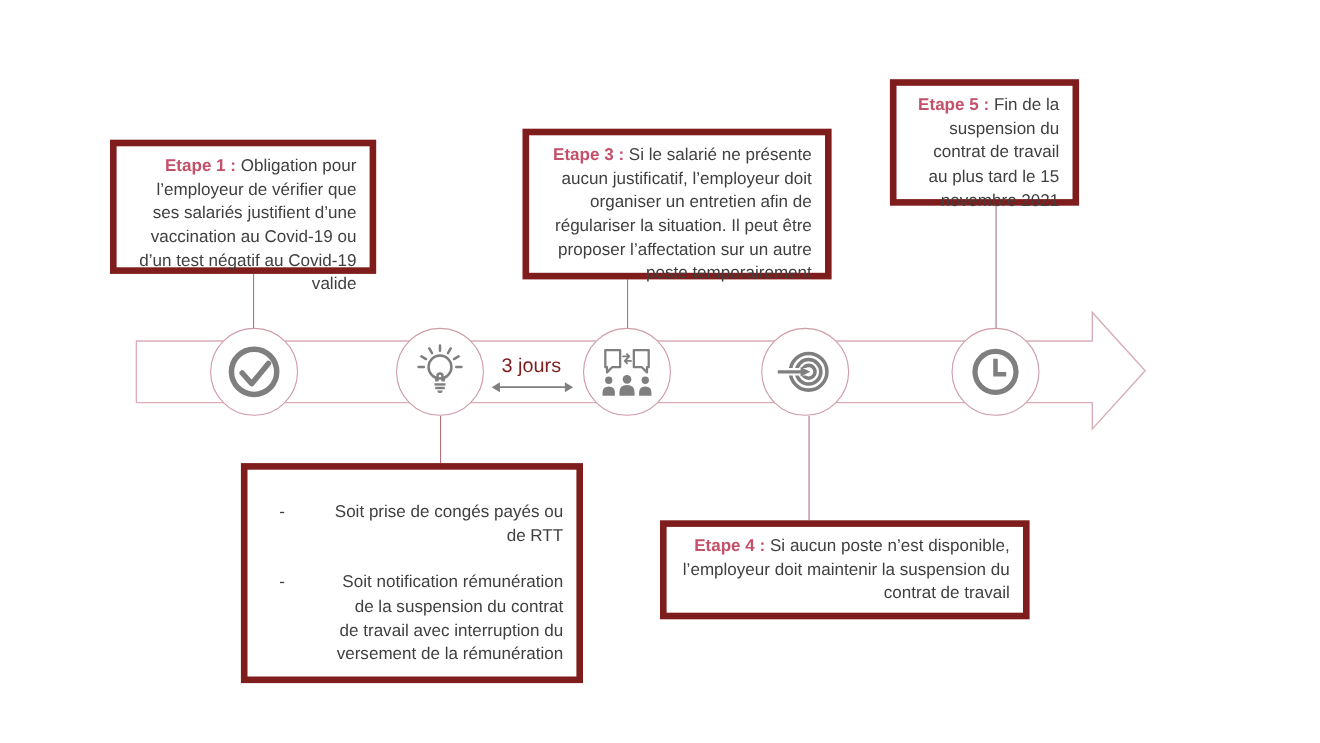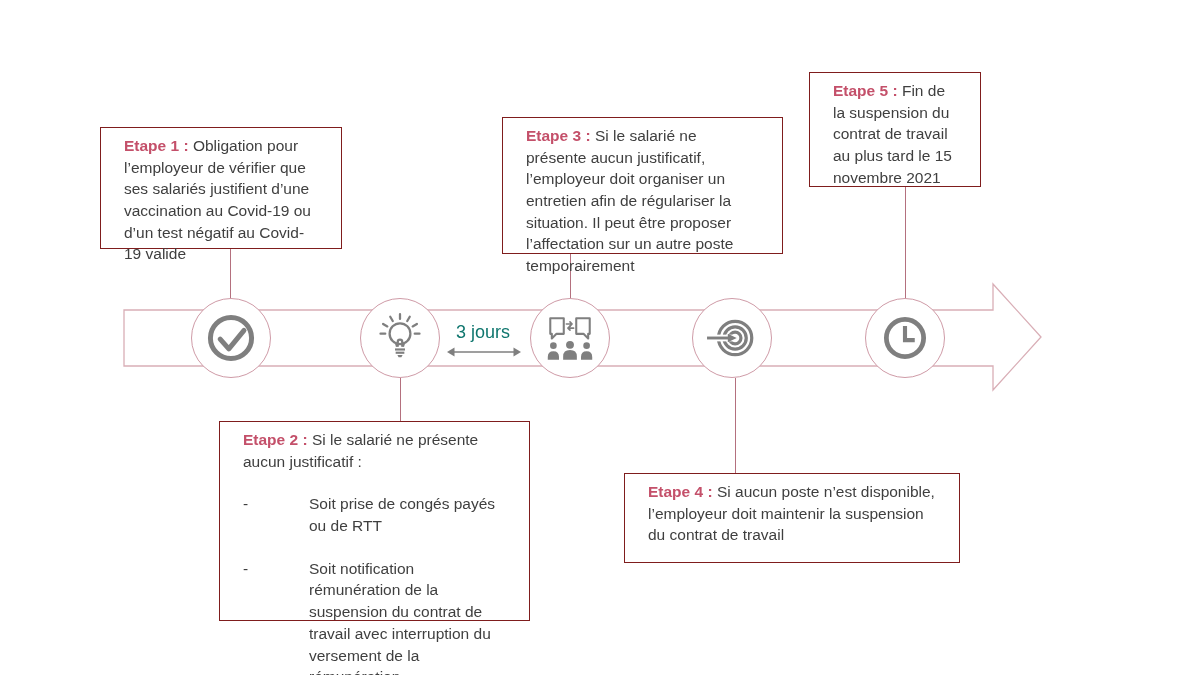--- a/index.html
+++ b/index.html
@@ -5,38 +5,38 @@
   html,body{margin:0;padding:0;background:#ffffff;}
   .canvas{
     position:relative;width:1200px;height:675px;background:#ffffff;overflow:hidden;
     font-family:"Liberation Sans",sans-serif;color:#3f3f3f;
   }
   .abs{position:absolute;}
   svg{display:block;}
   
   .step-box{
     position:absolute;box-sizing:border-box;background:#ffffff;
-    border:1px solid #7f1d1d;padding:7px 23px;
-    font-size:15.5px;line-height:1.4;color:#3f3f3f;
+    border:6px solid #7f1d1d;padding:7px 12px;
+    font-size:15.5px;line-height:1.4;color:#3f3f3f;text-align:right;
   }
   .step-label{font-weight:bold;color:#c4506a;}
   .bullet-row{display:flex;margin-top:21px;}
   .bullet-dash{width:22px;flex:0 0 22px;}
   .bullet-text{flex:1;margin-left:44px;}
   
   .connector{position:absolute;width:1px;background:#b4707e;}
   
   .node{
     position:absolute;width:80px;height:80px;border-radius:50%;
     background:#ffffff;border:1px solid #cf9ba7;box-sizing:border-box;
     display:flex;align-items:center;justify-content:center;
   }
   
   .gap-label{
-    position:absolute;color:#0f766e;font-size:18px;
+    position:absolute;color:#7f1d1d;font-size:18px;
   }
 </style>
 </head>
 <body>
 
 <div class="canvas">
 
   <svg class="abs" style="left:0;top:0;" width="1200" height="675" viewBox="0 0 1200 675">
     <path d="M124 310 H993 V284 L1041 337 L993 390 V366 H124 Z" fill="#ffffff" stroke="#d9aeb6" stroke-width="1.3"></path>
   </svg>
@@ -118,43 +118,39 @@
     <line x1="6" y1="6" x2="70" y2="6" stroke="#7f7f7f" stroke-width="1.6"></line>
     <path d="M8.5 1.5 L1 6 L8.5 10.5 Z" fill="#7f7f7f"></path>
     <path d="M67.5 1.5 L75 6 L67.5 10.5 Z" fill="#7f7f7f"></path>
   </svg>
 
   <div class="step-box" style="left:100px;top:127px;width:242px;height:122px;">
     <span class="step-label">Etape 1 :</span>
     <span>Obligation pour l’employeur de vérifier que ses salariés justifient d’une vaccination au Covid-19 ou d’un test négatif au Covid-19 valide</span>
   </div>
 
-  <div class="step-box" style="left:502px;top:117px;width:281px;height:137px;">
+  <div class="step-box" style="left:475px;top:117px;width:281px;height:137px;">
     <span class="step-label">Etape 3 :</span>
     <span>Si le salarié ne présente aucun justificatif, l’employeur doit organiser un entretien afin de régulariser la situation. Il peut être proposer l’affectation sur un autre poste temporairement</span>
   </div>
 
   <div class="step-box" style="left:809px;top:72px;width:172px;height:115px;">
     <span class="step-label">Etape 5 :</span>
     <span>Fin de la suspension du contrat de travail au plus tard le 15 novembre 2021</span>
   </div>
 
   <div class="step-box" style="left:219px;top:421px;width:311px;height:200px;">
-    <div>
-      <span class="step-label">Etape 2 :</span>
-      <span>Si le salarié ne présente aucun justificatif :</span>
-    </div>
     <div class="bullet-row">
       <span class="bullet-dash">-</span>
       <span class="bullet-text">Soit prise de congés payés ou de RTT</span>
     </div>
     <div class="bullet-row">
       <span class="bullet-dash">-</span>
       <span class="bullet-text">Soit notification rémunération de la suspension du contrat de travail avec interruption du versement de la rémunération</span>
     </div>
   </div>
 
-  <div class="step-box" style="left:624px;top:473px;width:336px;height:90px;">
+  <div class="step-box" style="left:600px;top:473px;width:336px;height:90px;">
     <span class="step-label">Etape 4 :</span>
     <span>Si aucun poste n’est disponible, l’employeur doit maintenir  la suspension du contrat de travail</span>
   </div>
 
 </div>
 
 </body></html>

